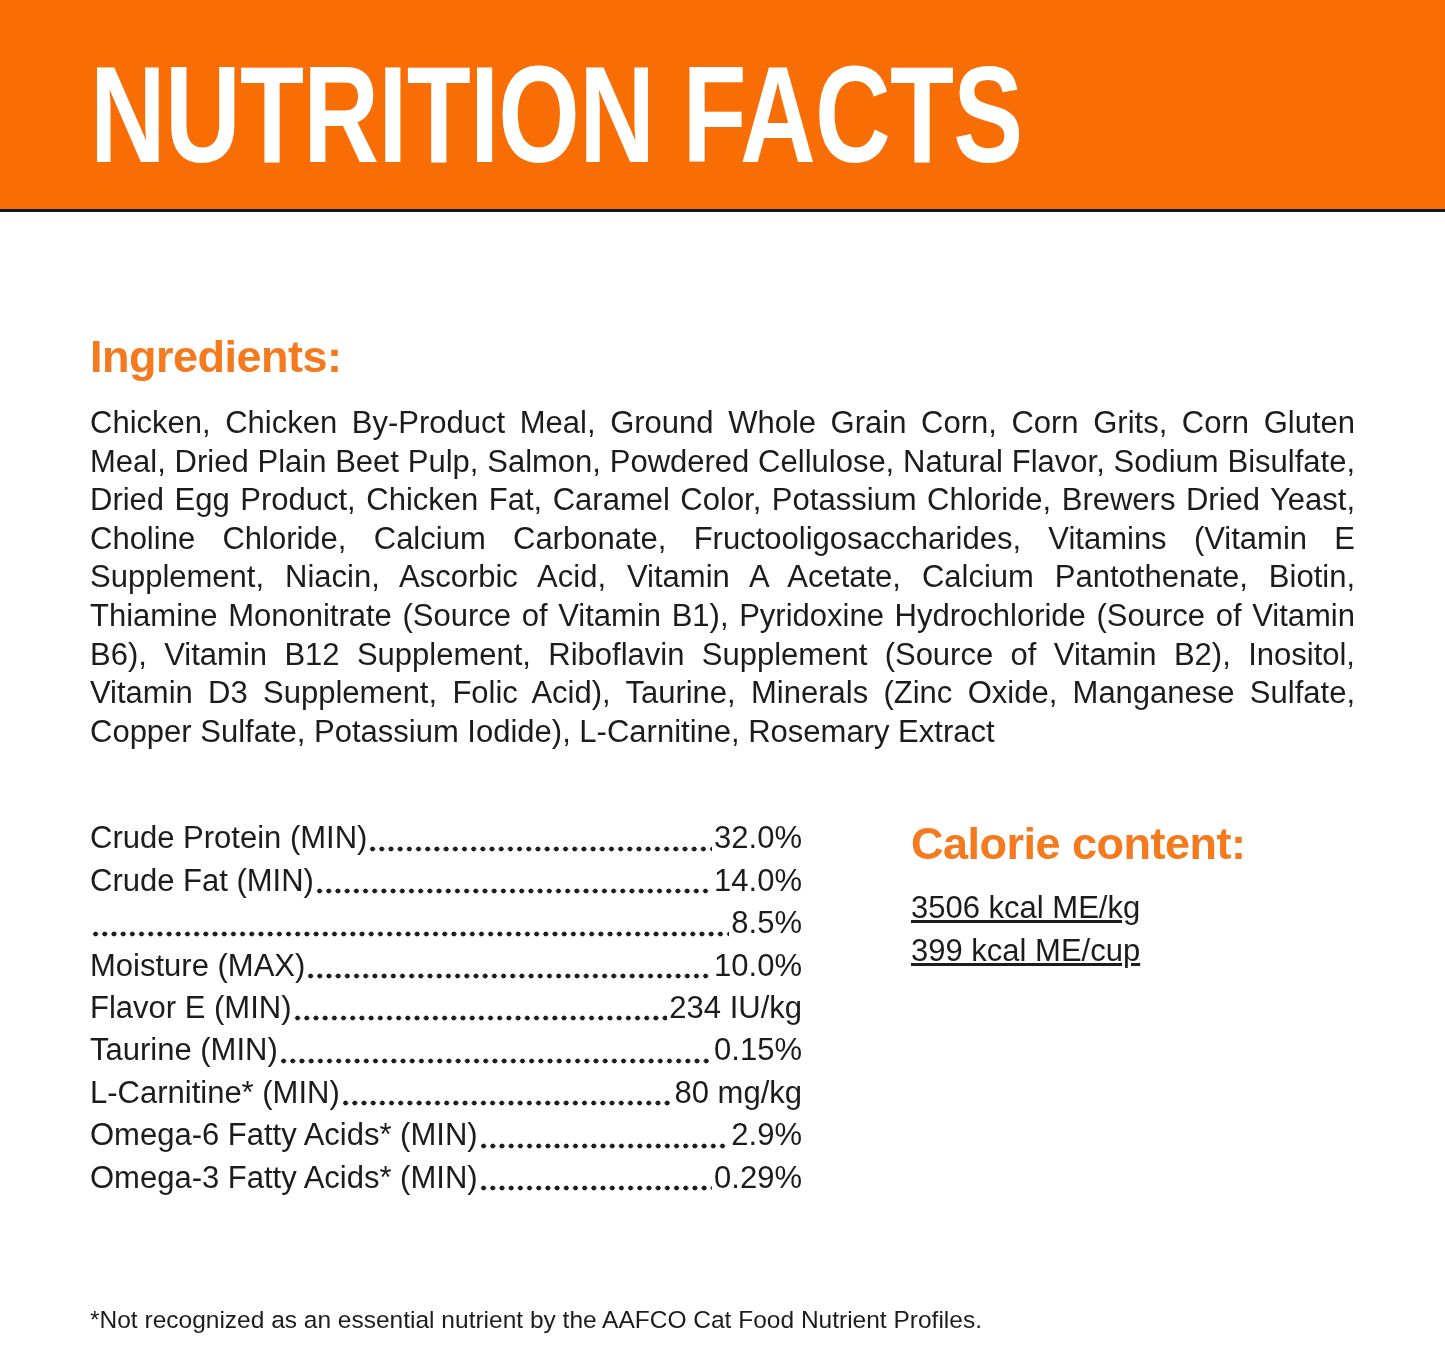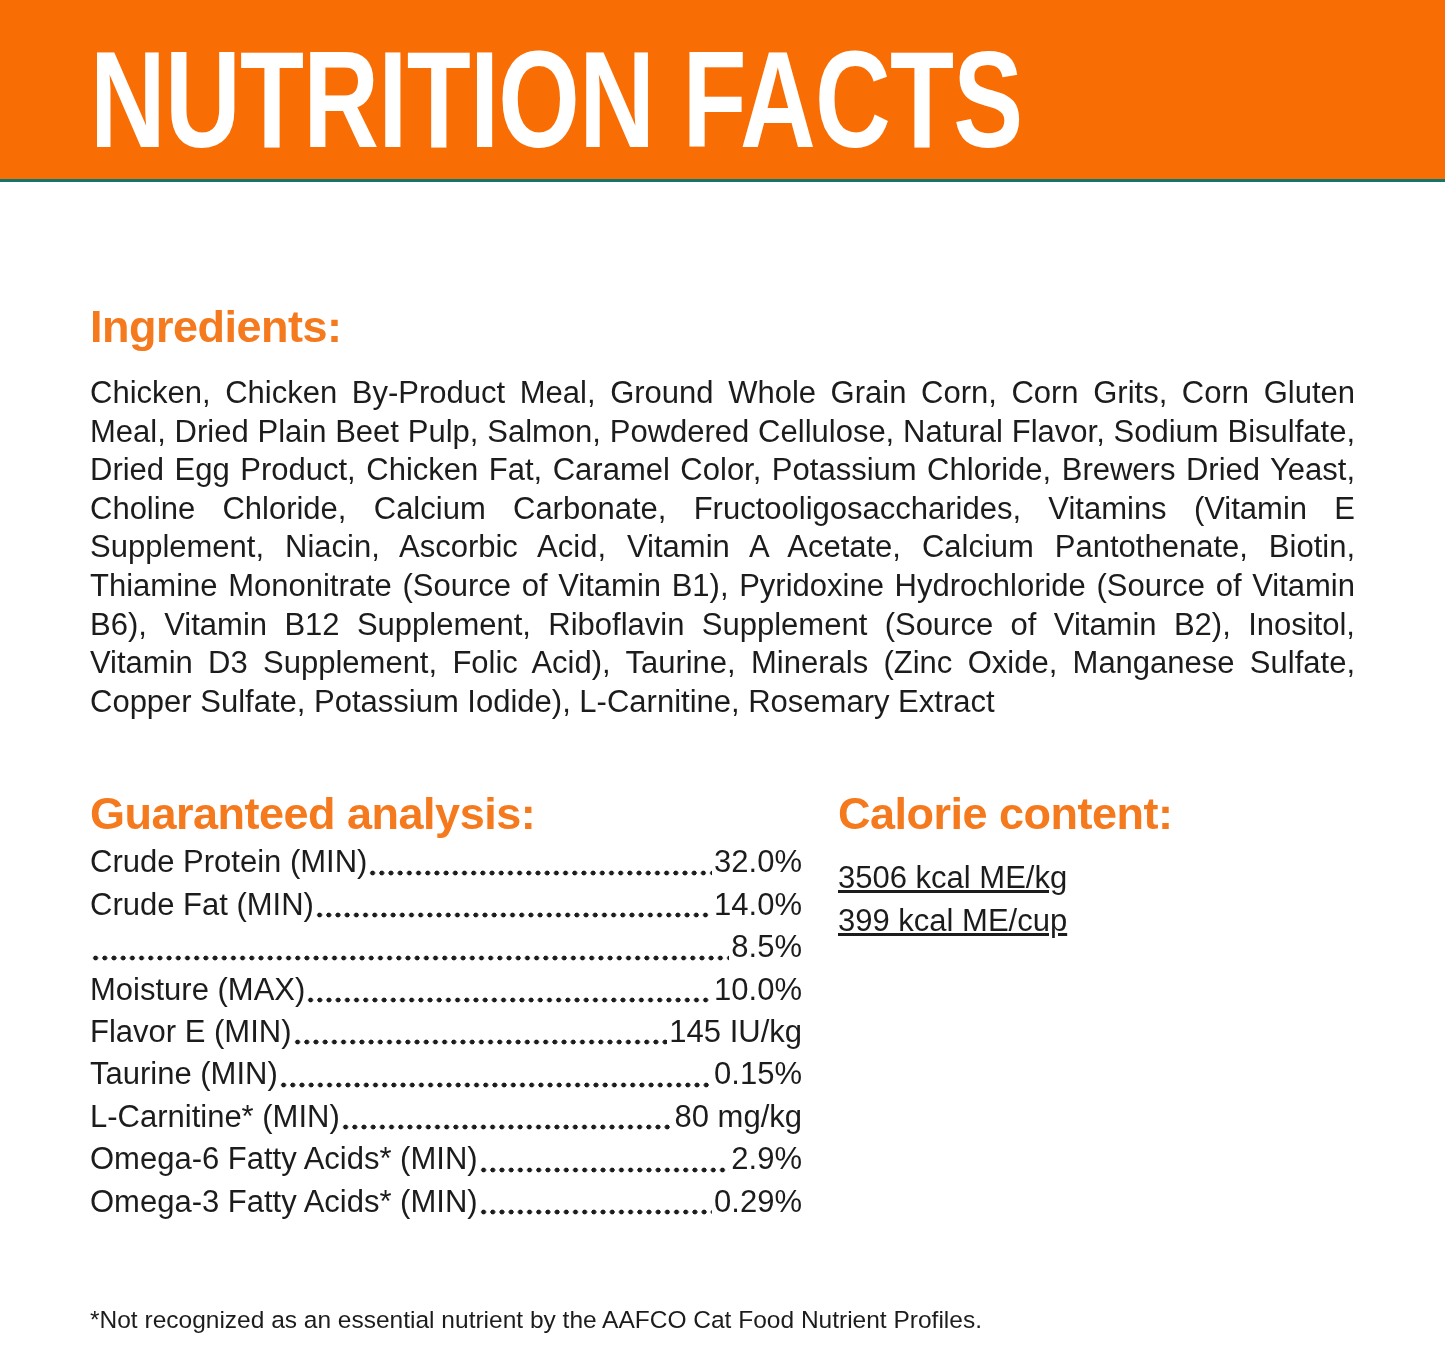--- a/index.html
+++ b/index.html
@@ -9,23 +9,23 @@
     background: #ffffff;
     font-family: "Liberation Sans", sans-serif;
     color: #1c1c1c;
     overflow: hidden;
     position: relative;
   }
 
   
   .banner {
     width: 1445px;
-    height: 182px;
+    height: 212px;
     background: #f86d04;
-    border-bottom: 3px solid #0f766e;
+    border-bottom: 3px solid #0f172a;
     display: flex;
     align-items: center;
     padding-left: 90px;
     padding-top: 18px;
   }
   .banner-title {
     color: #ffffff;
     font-size: 138px;
     font-weight: bold;
     line-height: 1;
@@ -55,21 +55,21 @@
     color: #1c1c1c;
   }
 
   
   .columns {
     display: flex;
     margin-top: 66px;
     align-items: flex-start;
   }
   .col-left { width: 712px; flex: none; }
-  .col-right { margin-left: 36px; flex: 1; }
+  .col-right { margin-left: 109px; flex: 1; }
 
   .analysis-table { }
   .analysis-row {
     display: flex;
     align-items: baseline;
     font-size: 31px;
     line-height: 42.4px;
     white-space: nowrap;
   }
   .analysis-label { flex: none; }
@@ -110,21 +110,20 @@
 
 <div class="content">
 
   <h2 class="section-heading ingredients-heading">Ingredients:</h2>
 
   <p class="ingredients-text">Chicken, Chicken By-Product Meal, Ground Whole Grain Corn, Corn Grits, Corn Gluten Meal, Dried Plain Beet Pulp, Salmon, Powdered Cellulose, Natural Flavor, Sodium Bisulfate, Dried Egg Product, Chicken Fat, Caramel Color, Potassium Chloride, Brewers Dried Yeast, Choline Chloride, Calcium Carbonate, Fructooligosaccharides, Vitamins (Vitamin E Supplement, Niacin, Ascorbic Acid, Vitamin A Acetate, Calcium Pantothenate, Biotin, Thiamine Mononitrate (Source of Vitamin B1), Pyridoxine Hydrochloride (Source of Vitamin B6), Vitamin B12 Supplement, Riboflavin Supplement (Source of Vitamin B2), Inositol, Vitamin D3 Supplement, Folic Acid), Taurine, Minerals (Zinc Oxide, Manganese Sulfate, Copper Sulfate, Potassium Iodide), L-Carnitine, Rosemary Extract</p>
 
   <div class="columns">
 
     <div class="col-left">
-      <h2 class="section-heading">Guaranteed analysis:</h2>
 
       <div class="analysis-table">
 
           <div class="analysis-row">
             <span class="analysis-label">Crude Protein (MIN)</span>
             <span class="leader-dots"></span>
             <span class="analysis-value">32.0%</span>
           </div>
 
           <div class="analysis-row">
@@ -140,21 +139,21 @@
 
           <div class="analysis-row">
             <span class="analysis-label">Moisture (MAX)</span>
             <span class="leader-dots"></span>
             <span class="analysis-value">10.0%</span>
           </div>
 
           <div class="analysis-row">
             <span class="analysis-label">Flavor E (MIN)</span>
             <span class="leader-dots"></span>
-            <span class="analysis-value">145 IU/kg</span>
+            <span class="analysis-value">234 IU/kg</span>
           </div>
 
           <div class="analysis-row">
             <span class="analysis-label">Taurine (MIN)</span>
             <span class="leader-dots"></span>
             <span class="analysis-value">0.15%</span>
           </div>
 
           <div class="analysis-row">
             <span class="analysis-label">L-Carnitine* (MIN)</span>

